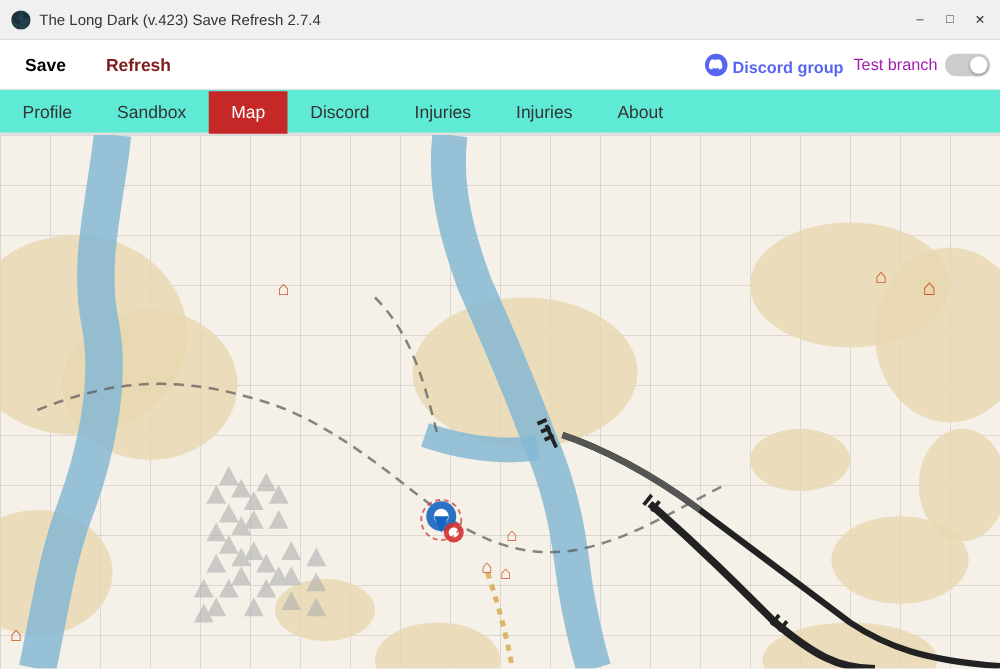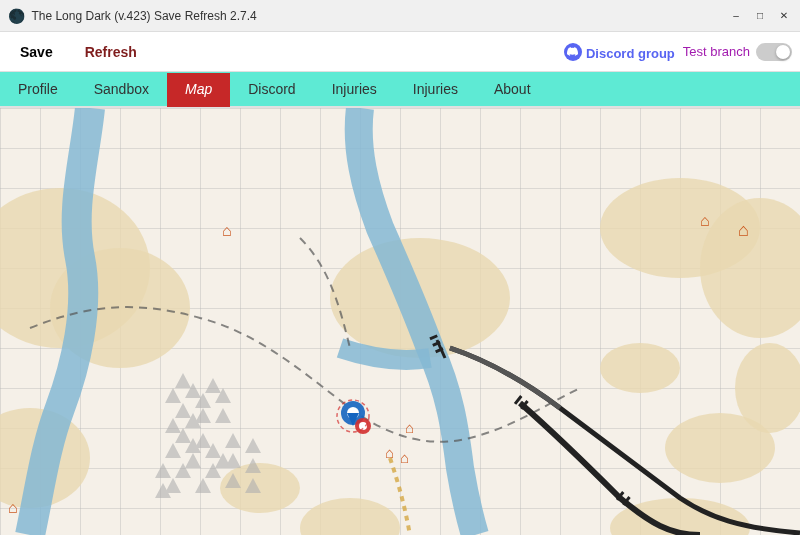--- a/index.html
+++ b/index.html
@@ -57,21 +57,21 @@
     
     #tabs {
       display: flex; align-items: center; height: 36px; background: #5eead4;
       border-bottom: 2px solid #e0e0e0;
     }
     .tab {
       padding: 0 18px; height: 100%; display: flex; align-items: center;
       font-size: 14px; cursor: pointer; color: #333; border-bottom: 2px solid transparent;
       margin-bottom: -2px;
     }
-    .tab.active { background: #c62828; color: #fff; border-radius: 0; font-style: italic; }
+    .tab.active { background: #c62828; color: #fff; border-radius: 0; }
 
     
     #map-container {
       width: 800px; height: 427px; position: relative; overflow: hidden;
       background: #f5f0e8;
     }
 
     
     .map-grid {
       position: absolute; top: 0; left: 0; width: 100%; height: 100%;

